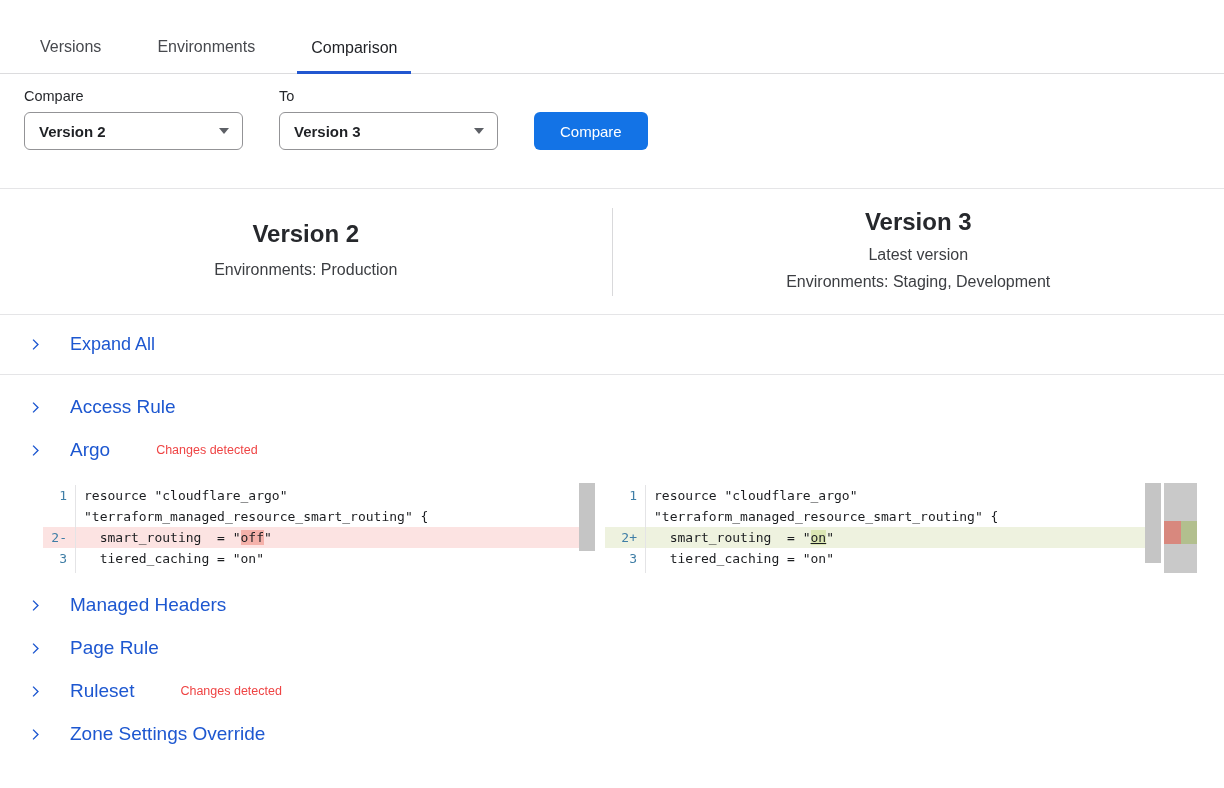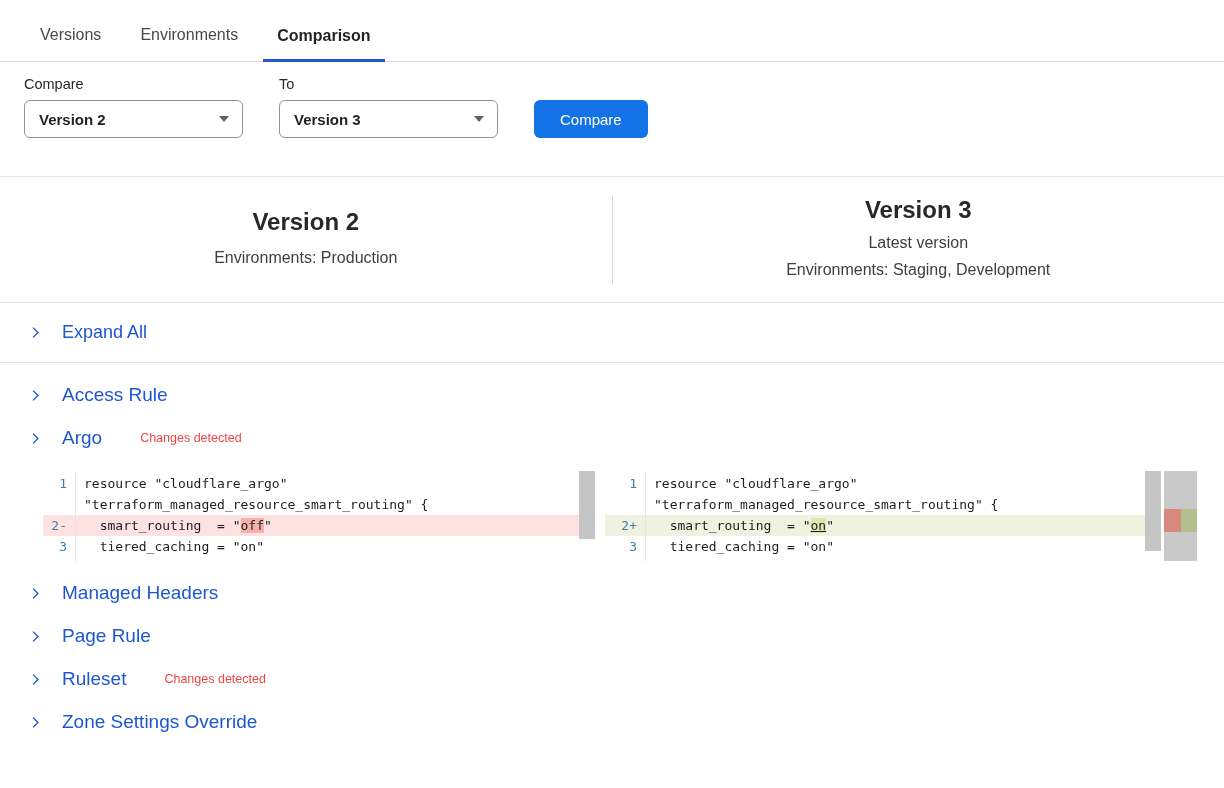--- a/index.html
+++ b/index.html
@@ -8,29 +8,29 @@
     width: 1224px; height: 788px;
     background: #ffffff;
     font-family: "Liberation Sans", sans-serif;
     color: #202226;
     overflow: hidden;
   }
 
   
   .tabs {
     display: flex; align-items: flex-end;
-    height: 62px; padding-left: 26px; gap: 11px;
+    height: 74px; padding-left: 26px; gap: 28px;
     border-bottom: 1px solid #dcdcde;
   }
   .tab {
     padding: 0 14px 17px; font-size: 16px; color: #47494e; cursor: pointer;
   }
   .tab.active {
     color: #1f2125; padding-bottom: 14px;
-    border-bottom: 3px solid #2257d0; margin-bottom: -1px; font-weight: bold;
+    border-bottom: 3px solid #2257d0; margin-bottom: -1px;
   }
 
   
   .form-row { display: flex; align-items: flex-end; margin: 14px 0 0 24px; gap: 36px; }
   .field-label { font-size: 14.5px; color: #26282c; margin-bottom: 8px; }
   .select {
     width: 219px; height: 38px;
     border: 1px solid #939396; border-radius: 6px;
     display: flex; align-items: center; justify-content: space-between;
     padding: 0 13px 0 14px; font-size: 15px; font-weight: bold; color: #1f2125;
@@ -49,21 +49,21 @@
 
   
   .vheaders { display: flex; align-items: center; height: 125px; }
   .vcol { flex: 1; text-align: center; }
   .vtitle { font-size: 24px; font-weight: bold; color: #26282c; }
   .vsub { font-size: 16px; color: #3c3e42; line-height: 27px; margin-top: 8px; }
   .vdivider { width: 1px; height: 88px; background: #d9d9db; flex: none; }
 
   
   .link-row {
-    display: flex; align-items: center; gap: 20px;
+    display: flex; align-items: center; gap: 28px;
     color: #1d57d0; width: fit-content; cursor: pointer;
   }
   .expand-row { padding: 19px 0 19px 29px; font-size: 18px; }
   .section-row { margin: 21px 0 21px 29px; font-size: 19px; }
   .chev { width: 13px; height: 13px; flex: none; display: block; }
   .badge { font-size: 12.5px; color: #ef4444; margin-left: 18px; white-space: nowrap; }
 
   
   .diff-row { display: flex; margin: 22px 0 16px 43px; height: 90px; }
   .code-panel { position: relative; height: 90px; overflow: hidden; background: #fff; flex: none; }

